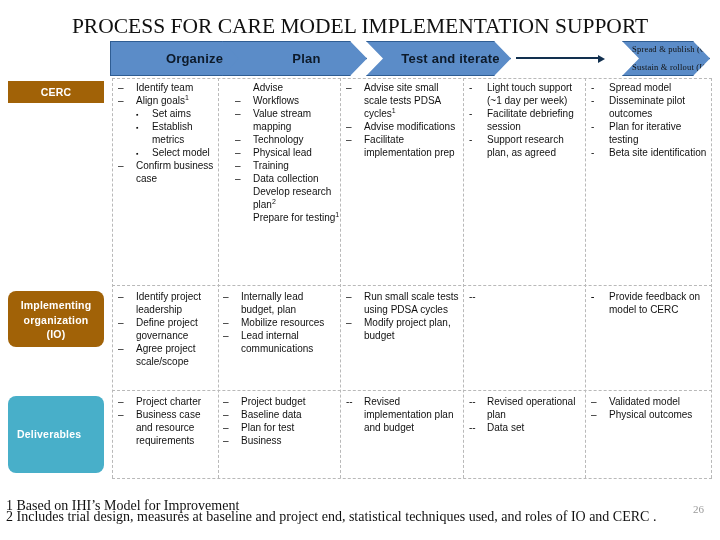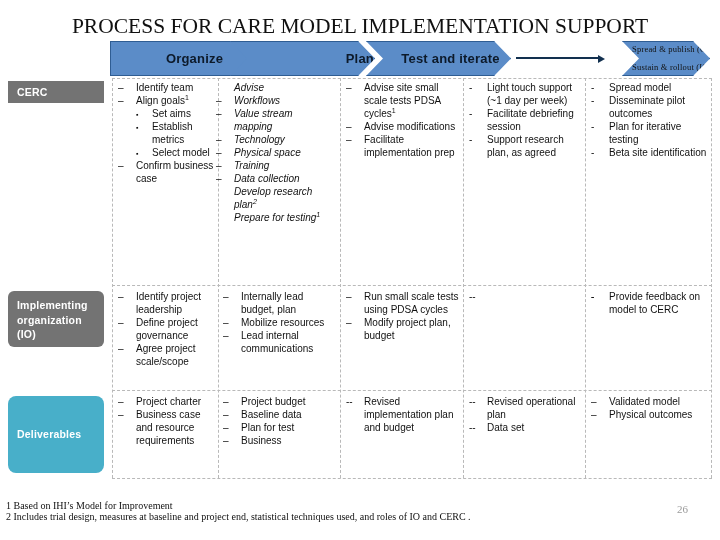--- a/index.html
+++ b/index.html
@@ -46,21 +46,21 @@
     padding-left: 24px;
   }
   .chev span {
     font-size: 13px;
     font-weight: bold;
     color: #0d1a2a;
     letter-spacing: 0.2px;
     white-space: nowrap;
   }
   .c1 { left: 0px;   width: 145px; clip-path: polygon(0 0, 128px 0, 145px 50%, 128px 100%, 0 100%, 0 100%); }
-  .c2 { left: 120px; width: 145px; clip-path: polygon(0 0, 128px 0, 145px 50%, 128px 100%, 0 100%, 17px 50%); justify-content: flex-end; }
+  .c2 { left: 112px; width: 145px; clip-path: polygon(0 0, 128px 0, 145px 50%, 128px 100%, 0 100%, 17px 50%); }
   .c3 { left: 256px; width: 145px; clip-path: polygon(0 0, 128px 0, 145px 50%, 128px 100%, 0 100%, 17px 50%); }
   .c4 { left: 384px; width: 145px; clip-path: polygon(0 0, 128px 0, 145px 50%, 128px 100%, 0 100%, 17px 50%); }
   .c5 { left: 512px; width: 88px;  clip-path: polygon(0 0, 71px 0, 88px 50%, 71px 100%, 0 100%, 17px 50%);
         flex-direction: column; justify-content: space-between; padding: 1px 0 1px 9px; align-items: flex-start; }
   .c5 span {
     font-family: "Liberation Serif", serif;
     font-size: 8.5px;
     font-weight: normal;
     color: #111;
     line-height: 13px;
@@ -100,21 +100,21 @@
   .rowlabel {
     position: absolute;
     left: 8px; width: 96px;
     color: #ffffff;
     font-size: 10.5px;
     font-weight: bold;
     line-height: 14.5px;
     padding: 7px 9px;
     letter-spacing: 0.2px;
   }
-  .rl-green  { background: #737373; }
+  .rl-green  { background: #a16207; text-align: center; }
   .rl-rounded { border-radius: 8px; }
   .rl-teal   { background: #48afc9; }
 
   .cell {
     position: absolute;
     font-size: 10px;
     line-height: 13px;
     color: #111111;
   }
   .bullets { list-style: none; }
@@ -139,27 +139,27 @@
     top: 1px;
   }
   .plain { padding-left: 0; margin-bottom: 0; }
   sup { font-size: 7px; vertical-align: super; line-height: 0; }
 
   
   .footnotes {
     position: absolute;
     left: 6px; bottom: 18px;
     font-family: "Liberation Serif", serif;
-    font-size: 10px;
+    font-size: 14px;
     line-height: 11px;
     color: #101010;
   }
   .pagenum {
     position: absolute;
-    right: 32px; bottom: 25px;
+    right: 16px; bottom: 25px;
     font-family: "Liberation Serif", serif;
     font-size: 11px;
     color: #9a9a9a;
   }
 </style>
 </head>
 <body>
 
 <div id="slide">
 
@@ -189,40 +189,40 @@
     <div class="rowsep" style="top:400px;"></div>
 
     <div class="colsep" style="left:112px;"></div>
     <div class="colsep" style="left:218px;"></div>
     <div class="colsep" style="left:340px;"></div>
     <div class="colsep" style="left:463px;"></div>
     <div class="colsep" style="left:585px;"></div>
     <div class="colsep" style="left:711px;"></div>
 
     <div class="rowlabel rl-green" style="top:3px;   height:22px; padding-top:4px;">CERC</div>
-    <div class="rowlabel rl-green rl-rounded" style="top:213px; height:56px;border-radius:6px;">Implementing organization (IO)</div>
+    <div class="rowlabel rl-green rl-rounded" style="top:213px; height:56px;">Implementing organization (IO)</div>
     <div class="rowlabel rl-teal rl-rounded" style="top:318px; height:77px; display:flex; align-items:center;">Deliverables</div>
 
     <div class="cell" style="left:118px; top:3px;  width:98px;">
         <ul class="bullets">
           <li><span class="dash">–</span><span>Identify  team</span></li>
           <li><span class="dash">–</span><span>Align goals</span><sup>1</sup></li>
           <li class="sub"><span class="dash">▪</span><span>Set aims</span></li>
           <li class="sub"><span class="dash">▪</span><span>Establish metrics</span></li>
           <li class="sub"><span class="dash">▪</span><span>Select model</span></li>
           <li><span class="dash">–</span><span>Confirm business case</span></li>
         </ul>
       </div>
-    <div class="cell" style="left:216px; top:3px;  width:115px;font-style:italic;">
+    <div class="cell" style="left:235px; top:3px;  width:115px;">
         <ul class="bullets">
           <li class="plain"><span>Advise</span></li>
           <li><span class="dash">–</span><span>Workflows</span></li>
           <li><span class="dash">–</span><span>Value stream mapping</span></li>
           <li><span class="dash">–</span><span>Technology</span></li>
-          <li><span class="dash">–</span><span>Physical space</span></li>
+          <li><span class="dash">–</span><span>Physical lead</span></li>
           <li><span class="dash">–</span><span>Training</span></li>
           <li><span class="dash">–</span><span>Data collection</span></li>
           <li class="plain"><span>Develop research plan</span><sup>2</sup></li>
           <li class="plain"><span>Prepare for testing</span><sup>1</sup></li>
         </ul>
       </div>
     <div class="cell" style="left:346px; top:3px;  width:114px;">
         <ul class="bullets">
           <li><span class="dash">–</span><span>Advise site small scale tests  PDSA cycles</span><sup>1</sup></li>
           <li><span class="dash">–</span><span>Advise modifications</span></li>

